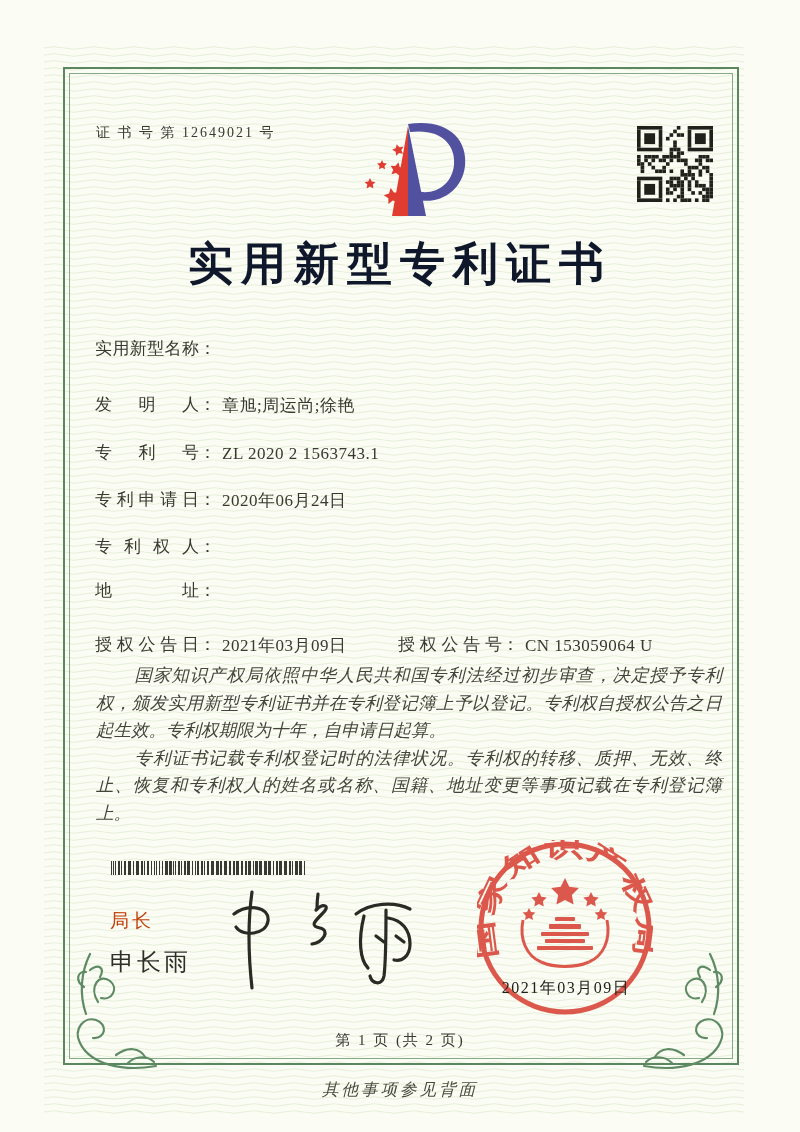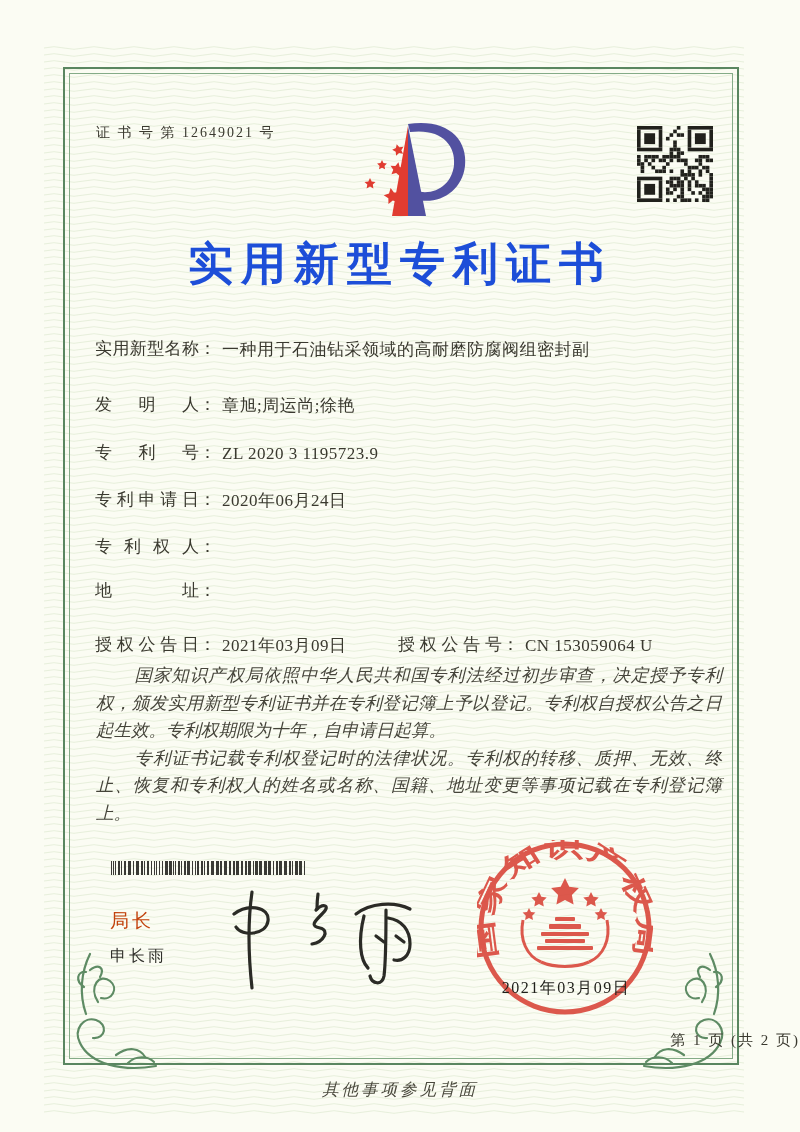--- a/index.html
+++ b/index.html
@@ -22,21 +22,21 @@
   .flourish{position:absolute;z-index:2;}
   
   .cert-no{
     position:absolute;left:96px;top:124px;z-index:3;
     font-size:14px;letter-spacing:2px;color:#3a392f;
   }
   .logo{position:absolute;left:348px;top:116px;z-index:3;}
   .qr{position:absolute;left:637px;top:126px;width:76px;height:76px;z-index:3;}
   .title{
     position:absolute;left:0;top:234px;width:800px;text-align:center;z-index:3;
-    font-size:45px;font-weight:600;letter-spacing:8px;color:#1d4ed8;
+    font-size:45px;font-weight:600;letter-spacing:8px;color:#0f172a;
   }
   
   .row{position:absolute;left:95px;z-index:3;font-size:17px;color:#3a392f;display:flex;align-items:flex-start;}
   .jl{display:inline-flex;justify-content:space-between;width:104px;flex:none;}
   .colon{flex:none;margin-right:6px;}
   .val{letter-spacing:0.5px;line-height:26px;}
   .val.wrap{max-width:488px;}
   .row.grant{width:640px;position:absolute;}
   .grp2{position:absolute;left:303px;top:0;display:flex;}
   
@@ -44,29 +44,29 @@
     position:absolute;left:96px;top:662px;width:626px;z-index:3;
     font-size:17.5px;line-height:27.5px;color:#45443a;
     font-style:italic;text-align:justify;
   }
   .paras p{margin:0;text-indent:2.2em;}
   
   .barcode{position:absolute;left:111px;top:861px;width:197px;height:14px;z-index:3;}
   .officer-title{position:absolute;left:110px;top:908px;z-index:3;
     font-family:"Liberation Sans","DejaVu Sans",sans-serif;font-size:19px;letter-spacing:3px;color:#c2410c;}
   .officer-name{position:absolute;left:110px;top:946px;z-index:3;
-    font-family:Liberation Sans, sans-serif;font-size:16px;letter-spacing:3px;color:#2f2f2a;}
+    font-family:Liberation Sans, sans-serif;font-size:24px;letter-spacing:3px;color:#2f2f2a;}
   .signature{position:absolute;left:218px;top:878px;z-index:4;}
   .seal{position:absolute;left:477px;top:840px;z-index:4;}
   .seal-date{
     position:absolute;left:478px;top:978px;width:176px;text-align:center;z-index:5;
     font-size:16px;letter-spacing:1.5px;color:#1f1f1a;
   }
   .page-footer{
-    position:absolute;left:0;top:1031px;width:800px;text-align:right;z-index:3;
+    position:absolute;left:0;top:1031px;width:800px;text-align:center;z-index:3;
     font-size:15px;letter-spacing:2px;color:#3a392f;
   }
   .back-note{
     position:absolute;left:0;top:1079px;width:800px;text-align:center;z-index:3;
     font-size:16.5px;letter-spacing:3px;color:#4a493d;font-style:italic;
   }
 </style>
 </head>
 <body>
 
@@ -416,39 +416,38 @@
   <div class="row" style="top:337px">
     <span class="jl">
         <span>实</span>
         <span>用</span>
         <span>新</span>
         <span>型</span>
         <span>名</span>
         <span>称</span>
       </span>
       <span class="colon">：</span>
-    <span class="val">一种用于石油钻采领域的高耐磨防腐阀组密封副</span>
   </div>
   <div class="row" style="top:393px">
     <span class="jl">
         <span>发</span>
         <span>明</span>
         <span>人</span>
       </span>
       <span class="colon">：</span>
     <span class="val">章旭;周运尚;徐艳</span>
   </div>
   <div class="row" style="top:441px">
     <span class="jl">
         <span>专</span>
         <span>利</span>
         <span>号</span>
       </span>
       <span class="colon">：</span>
-    <span class="val">ZL 2020 3 1195723.9</span>
+    <span class="val">ZL 2020 2 1563743.1</span>
   </div>
   <div class="row" style="top:488px">
     <span class="jl">
         <span>专</span>
         <span>利</span>
         <span>申</span>
         <span>请</span>
         <span>日</span>
       </span>
       <span class="colon">：</span>

